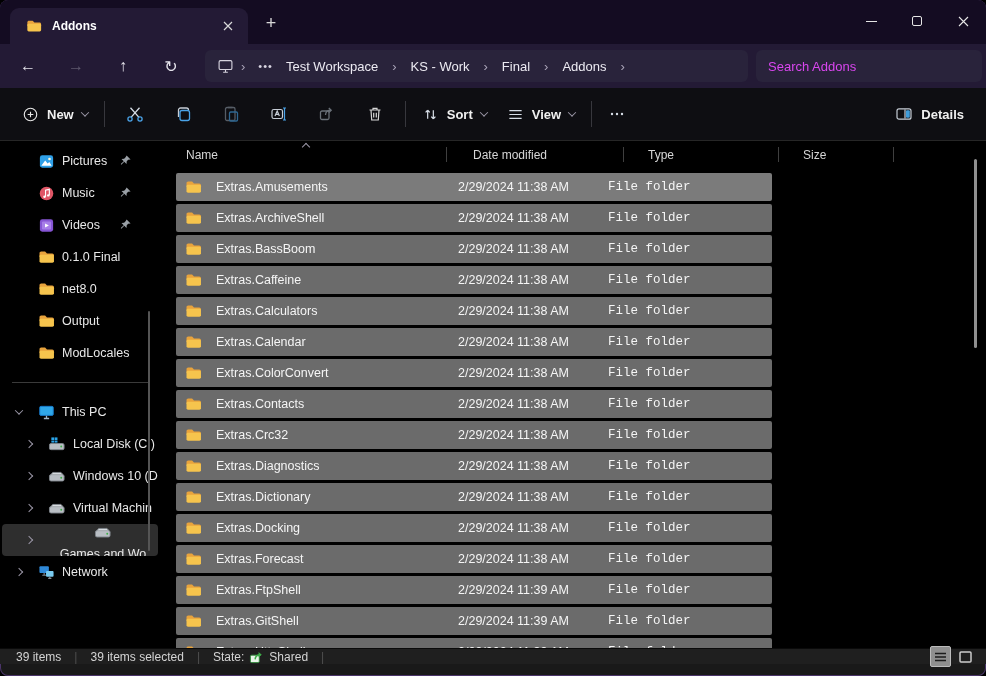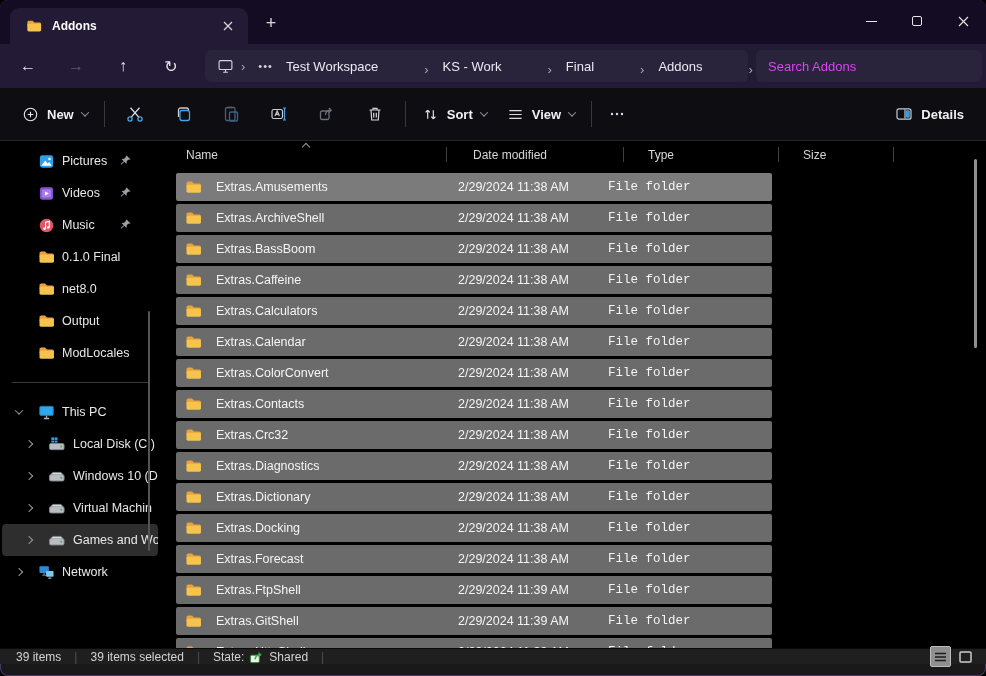--- a/index.html
+++ b/index.html
@@ -21,42 +21,42 @@
   .max-glyph{width:10px;height:10px;border:1px solid #e6e6e6;border-radius:2px;display:block;}
   
   .navbar{position:relative;height:44px;background:#231a35;}
   .nav-btn{position:absolute;top:6px;width:34px;height:32px;border-radius:5px;font-size:16px;color:#e4e2ea;}
   .nav-btn.dim{color:#5f596e;}
   .addressbar{position:absolute;left:205px;top:6px;width:543px;height:32px;background:#29233b;border-radius:6px;
               display:flex;align-items:center;padding:0 6px 0 12px;}
   .crumb-sep{color:#a9a4b8;font-size:13px;padding:0 7px;}
   .crumb-overflow{color:#d9d6e2;font-size:11px;letter-spacing:1px;padding:0 6px;}
   .crumb{color:#eceaf2;font-size:13px;padding:3px 7px;border-radius:4px;white-space:nowrap;}
-  .crumb-group{display:flex;align-items:flex-end;gap:32px;}
+  .crumb-group{display:flex;align-items:center;}
   .searchbar{position:absolute;left:756px;top:6px;width:226px;height:32px;background:#29233b;border-radius:6px;
              display:flex;align-items:center;padding:0 12px;}
   .search-ph{color:#d946ef;font-size:13px;}
   
   .toolbar{position:relative;height:53px;background:#0e0e12;display:flex;align-items:center;padding:0 12px;
            border-bottom:1px solid #262626;}
   .tb-btn{display:flex;align-items:center;gap:8px;height:36px;padding:0 10px;border-radius:4px;color:#f0f0f0;font-size:13px;font-weight:bold;}
   .tb-icon-btn{width:48px;height:36px;display:flex;align-items:center;justify-content:center;border-radius:4px;}
   .tb-divider{width:1px;height:26px;background:#37373d;margin:0 6px;}
   .chev{display:inline-block;width:6px;height:6px;border-right:1.4px solid #9a96a6;border-bottom:1.4px solid #9a96a6;}
   .chev-down{transform:rotate(45deg) translate(-1px,-1px);}
   .chev-right{transform:rotate(-45deg);}
   .chev-up{transform:rotate(-135deg);}
   .spacer{flex:1;}
   
   .main{position:relative;display:flex;height:507px;background:#000000;}
   .sidebar{position:relative;width:160px;padding-top:4px;flex:none;overflow:hidden;}
   .sb-item{position:relative;height:32px;display:flex;align-items:center;gap:7px;padding-left:36px;
            margin:0 2px;border-radius:4px;white-space:nowrap;overflow:hidden;}
   .sb-item.lvl1{padding-left:46px;}
-  .sb-item.selected{background:#2e2e2e;}
+  .sb-item.selected{background:#2e2e2e;flex-direction:column;}
   .sb-label{font-size:12.5px;color:#e8e8e8;}
   .sb-chev{position:absolute;left:14px;top:13px;}
   .sb-item.lvl1 .sb-chev{left:24px;}
   .sb-pin{position:absolute;right:25px;top:9px;width:14px;height:14px;}
   .sb-sep{height:1px;background:#3a3a3a;margin:13px 12px;}
   .sb-scroll{position:absolute;right:10px;top:170px;width:2px;height:240px;background:#555;border-radius:2px;}
   
   .content{position:relative;flex:1;overflow:hidden;}
   .table-header{position:relative;height:27px;display:flex;align-items:center;color:#d6d6d6;font-size:12px;gap:16px;}
   .col{display:flex;align-items:center;height:100%;}
@@ -291,42 +291,42 @@
           <span class="sb-label">Pictures</span>
           <span class="sb-pin">
             <svg width="13" height="13" viewBox="0 0 14 14">
               <path d="M8.2 1.5l4.3 4.3-2.6.5-1.6 1.6-.2 2.8-2.4-2.4-3.2 3.2-.6-.6 3.2-3.2L2.7 5.3l2.8-.2 1.6-1.6z" fill="#9aa0a6"></path>
             </svg>
           </span>
         </div>
         <div class="sb-item">
           <span>
             <svg width="17" height="17" viewBox="0 0 18 18">
-              <rect x="2" y="2.5" width="14" height="13" rx="2.5" fill="#8655d4"></rect>
-              <rect x="4.2" y="4.7" width="9.6" height="8.6" rx="1.2" fill="#a77ee8"></rect>
-              <path d="M7.5 6.8l4 2.2-4 2.2z" fill="#fff"></path>
-            </svg>
-          </span>
-          <span class="sb-label">Videos</span>
-          <span class="sb-pin">
-            <svg width="13" height="13" viewBox="0 0 14 14">
-              <path d="M8.2 1.5l4.3 4.3-2.6.5-1.6 1.6-.2 2.8-2.4-2.4-3.2 3.2-.6-.6 3.2-3.2L2.7 5.3l2.8-.2 1.6-1.6z" fill="#9aa0a6"></path>
-            </svg>
-          </span>
-        </div>
-        <div class="sb-item">
-          <span>
-            <svg width="17" height="17" viewBox="0 0 18 18">
               <circle cx="9" cy="9" r="7.2" fill="#df5666"></circle>
               <path d="M8 12.4V5.6l4-1v6.2" fill="none" stroke="#fff" stroke-width="1.2"></path>
               <circle cx="6.9" cy="12.5" r="1.3" fill="#fff"></circle>
               <circle cx="10.9" cy="11" r="1.3" fill="#fff"></circle>
             </svg>
           </span>
           <span class="sb-label">Music</span>
+          <span class="sb-pin">
+            <svg width="13" height="13" viewBox="0 0 14 14">
+              <path d="M8.2 1.5l4.3 4.3-2.6.5-1.6 1.6-.2 2.8-2.4-2.4-3.2 3.2-.6-.6 3.2-3.2L2.7 5.3l2.8-.2 1.6-1.6z" fill="#9aa0a6"></path>
+            </svg>
+          </span>
+        </div>
+        <div class="sb-item">
+          <span>
+            <svg width="17" height="17" viewBox="0 0 18 18">
+              <rect x="2" y="2.5" width="14" height="13" rx="2.5" fill="#8655d4"></rect>
+              <rect x="4.2" y="4.7" width="9.6" height="8.6" rx="1.2" fill="#a77ee8"></rect>
+              <path d="M7.5 6.8l4 2.2-4 2.2z" fill="#fff"></path>
+            </svg>
+          </span>
+          <span class="sb-label">Videos</span>
           <span class="sb-pin">
             <svg width="13" height="13" viewBox="0 0 14 14">
               <path d="M8.2 1.5l4.3 4.3-2.6.5-1.6 1.6-.2 2.8-2.4-2.4-3.2 3.2-.6-.6 3.2-3.2L2.7 5.3l2.8-.2 1.6-1.6z" fill="#9aa0a6"></path>
             </svg>
           </span>
         </div>
         <div class="sb-item">
           <span>
             <svg width="17" height="14" viewBox="0 0 18 15">
               <path d="M1.5 3.5c0-1 .8-1.8 1.8-1.8h4.2l2 2h5.7c1 0 1.8.8 1.8 1.8v1.5H1.5z" fill="#e8a33d"></path>

